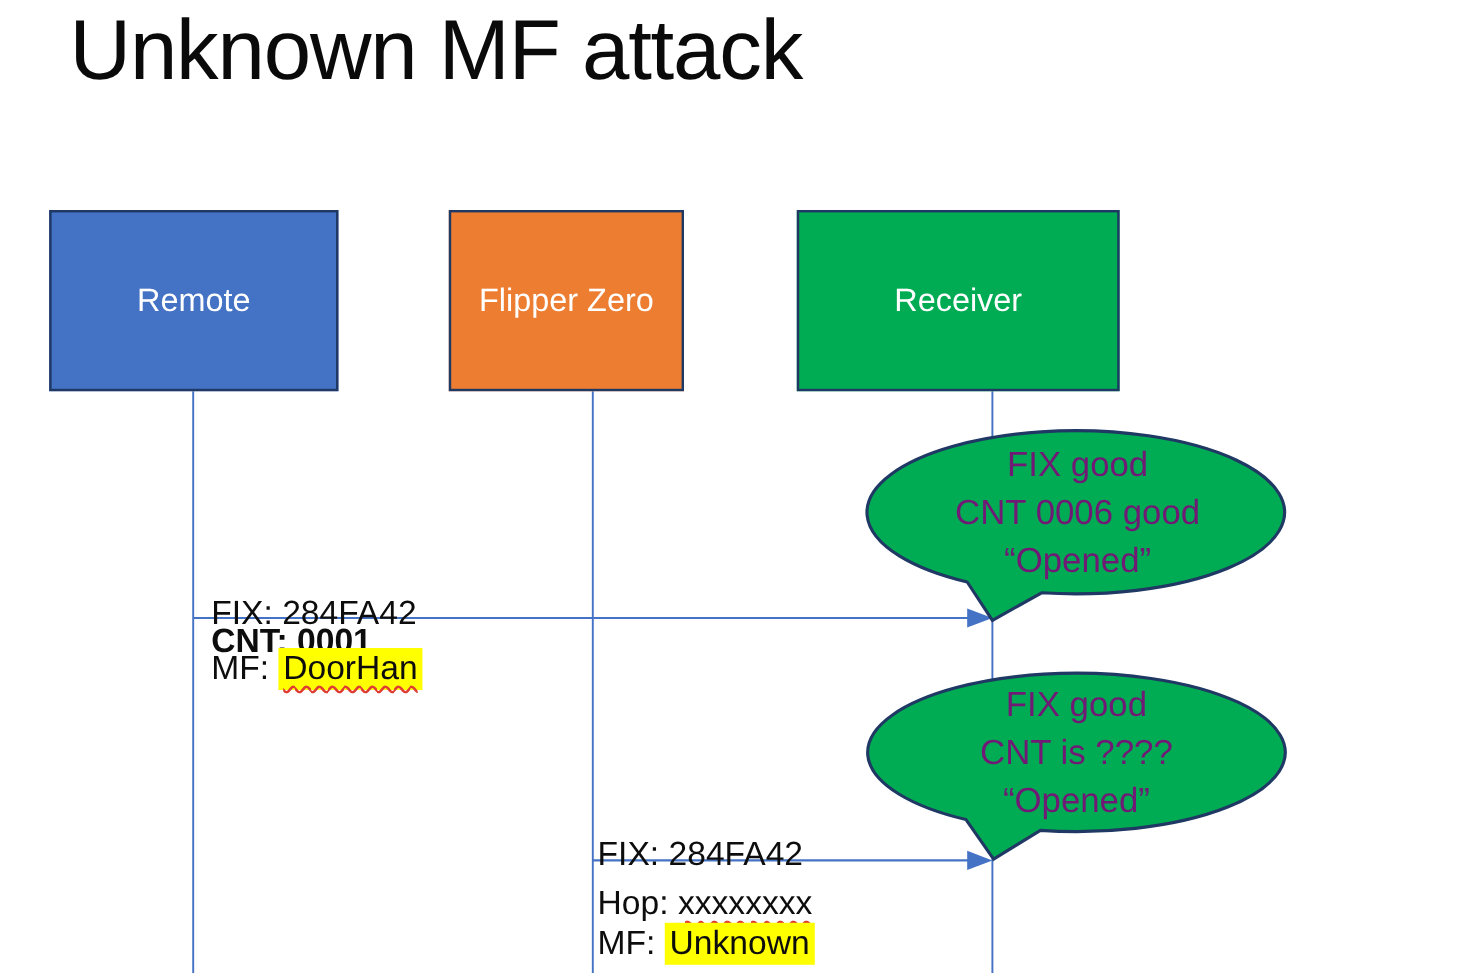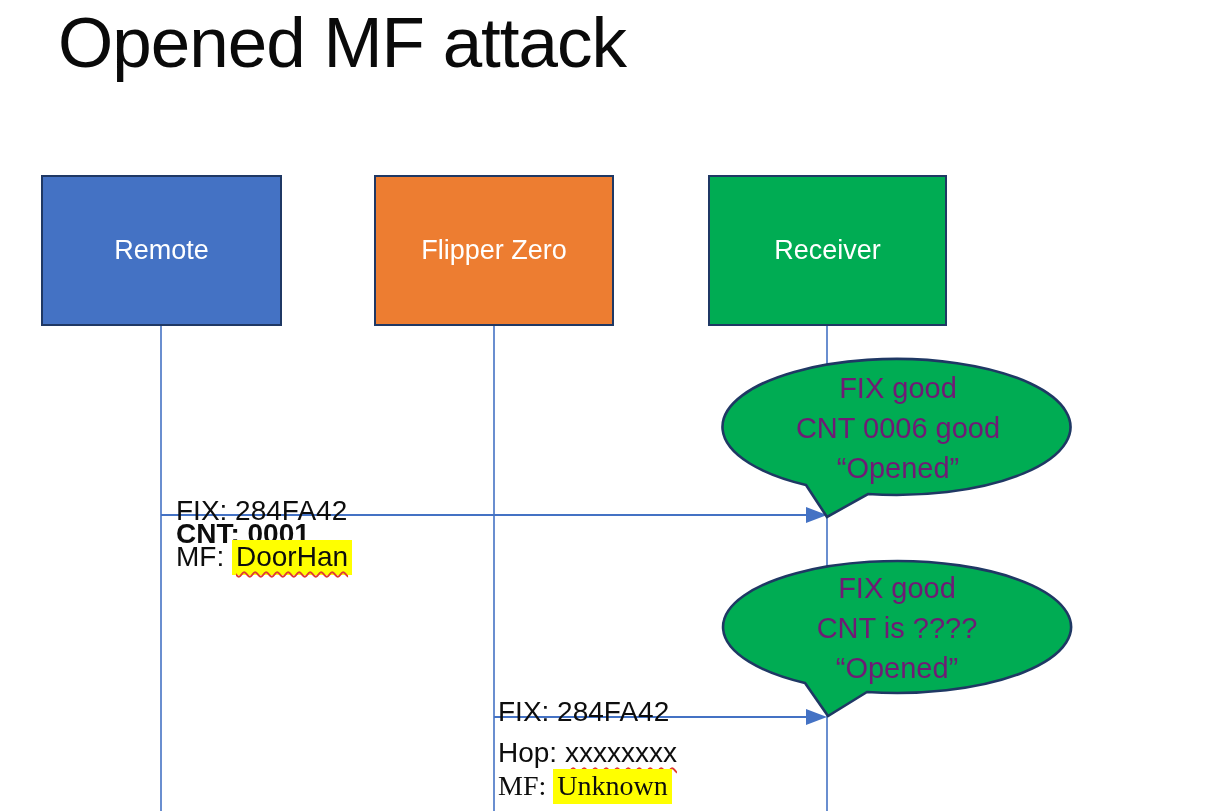--- a/index.html
+++ b/index.html
@@ -17,22 +17,22 @@
   .msgline{stroke:var(--line);stroke-width:1.8;fill:none;}
   .arrowhead{fill:var(--line);stroke:none;}
   .bubble{fill:var(--green);stroke:var(--navy);stroke-width:2.6;}
   .actor{
     position:absolute;top:175px;height:151px;box-sizing:border-box;
     border:2.5px solid var(--navy);
     display:flex;align-items:center;justify-content:center;
     color:#ffffff;font-size:27px;
   }
   .actor-remote{left:41px;width:241px;background:var(--blue);}
-  .actor-flipper{left:374px;width:240px;background:var(--orange);}
-  .actor-receiver{left:708px;width:239px;background:var(--green);}
+  .actor-flipper{left:374px;width:196px;background:var(--orange);}
+  .actor-receiver{left:664px;width:269px;background:var(--green);}
   .msg{
     position:absolute;font-size:28px;line-height:33px;color:#0d0d0d;white-space:nowrap;margin-top:13px;
   }
   .hl{background:var(--highlight);padding:1px 4px 3px 4px;}
   .squiggle{
     text-decoration-line:underline;
     text-decoration-style:wavy;
     text-decoration-color:var(--squiggle);
     text-decoration-thickness:1.5px;
     text-underline-offset:5px;
@@ -43,21 +43,21 @@
     font-size:29px;line-height:40px;white-space:nowrap;
   }
   .callout-1-text{left:748px;top:368px;}
   .callout-2-text{left:747px;top:568px;}
 </style>
 </head>
 <body>
 
 <div class="slide">
 
-  <h1 class="title">Opened MF attack</h1>
+  <h1 class="title">Unknown MF attack</h1>
 
   <svg class="diagram-svg" width="1216" height="811" viewBox="0 0 1216 811">
     <line class="lifeline" x1="161" y1="326" x2="161" y2="811"></line>
     <line class="lifeline" x1="494" y1="326" x2="494" y2="811"></line>
     <line class="lifeline" x1="827" y1="326" x2="827" y2="811"></line>
 
     <g>
       <line class="msgline" x1="161" y1="515" x2="812" y2="515"></line>
       <polygon class="arrowhead" points="827,515 806,507 806,523"></polygon>
     </g>
@@ -80,21 +80,21 @@
   <div class="actor actor-receiver">
     <span>Receiver</span>
   </div>
 
   <div class="msg" style="left:176px;top:481px;">FIX: 284FA42</div>
   <div class="msg" style="left:176px;top:504px;font-weight:bold;">CNT: 0001</div>
   <div class="msg" style="left:176px;top:527px;"><span>MF: </span><span class="hl squiggle">DoorHan</span></div>
 
   <div class="msg" style="left:498px;top:682px;">FIX: 284FA42</div>
   <div class="msg" style="left:498px;top:723px;text-align:right;"><span>Hop: </span><span class="squiggle">xxxxxxxx</span></div>
-  <div class="msg" style="left:498px;top:756px;font-family:Liberation Serif, serif;"><span>MF: </span><span class="hl">Unknown</span></div>
+  <div class="msg" style="left:498px;top:756px;"><span>MF: </span><span class="hl">Unknown</span></div>
 
   <div class="callout-text callout-1-text">
     <div>FIX good</div>
     <div>CNT 0006 good</div>
     <div>“Opened”</div>
   </div>
   <div class="callout-text callout-2-text">
     <div>FIX good</div>
     <div>CNT is ????</div>
     <div>“Opened”</div>

